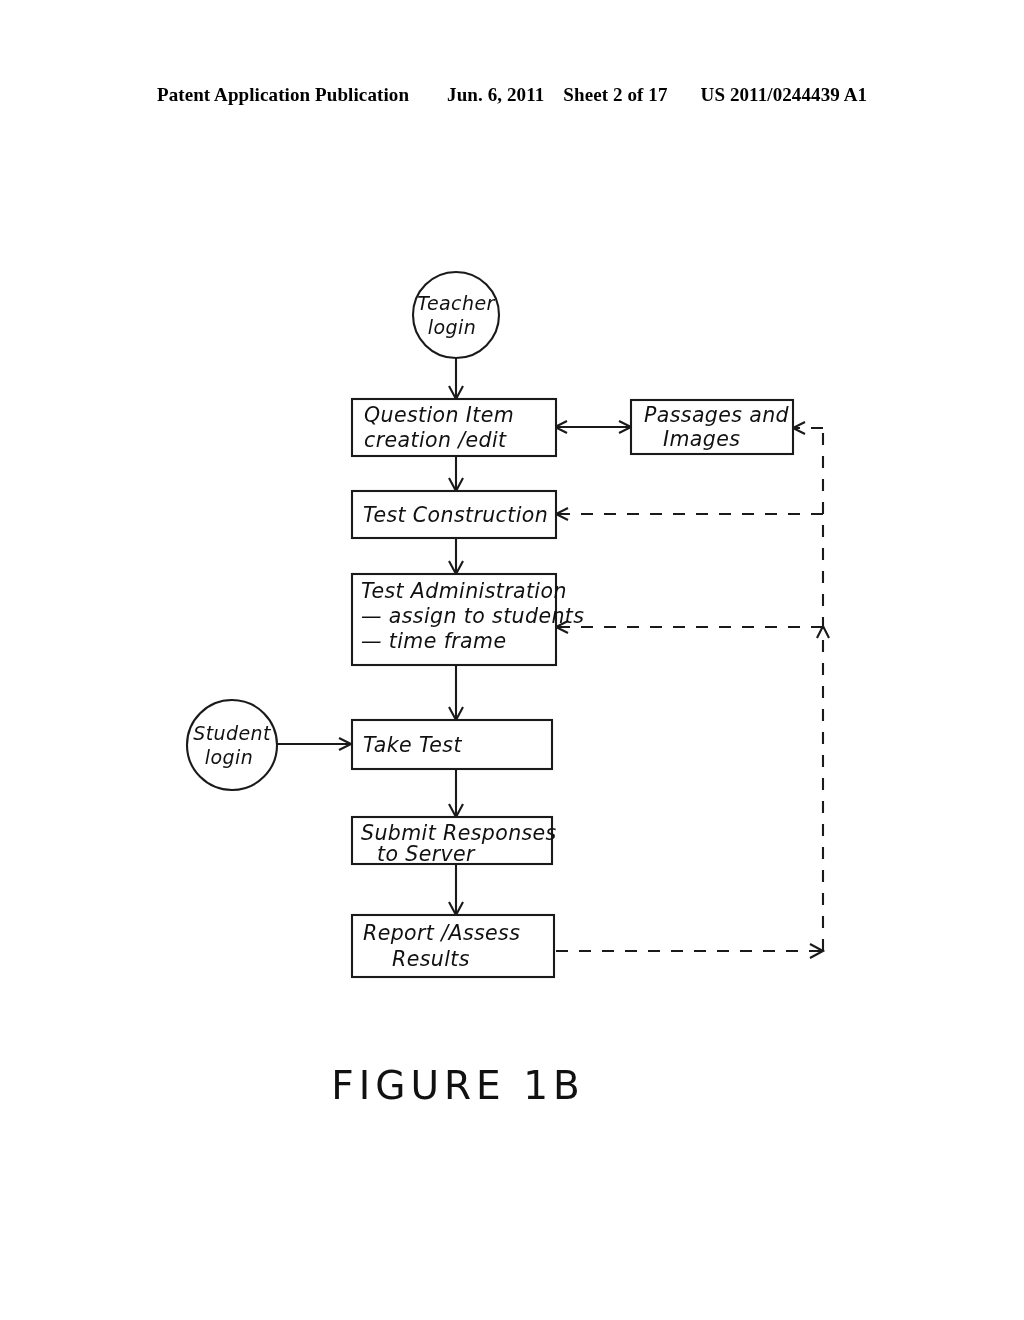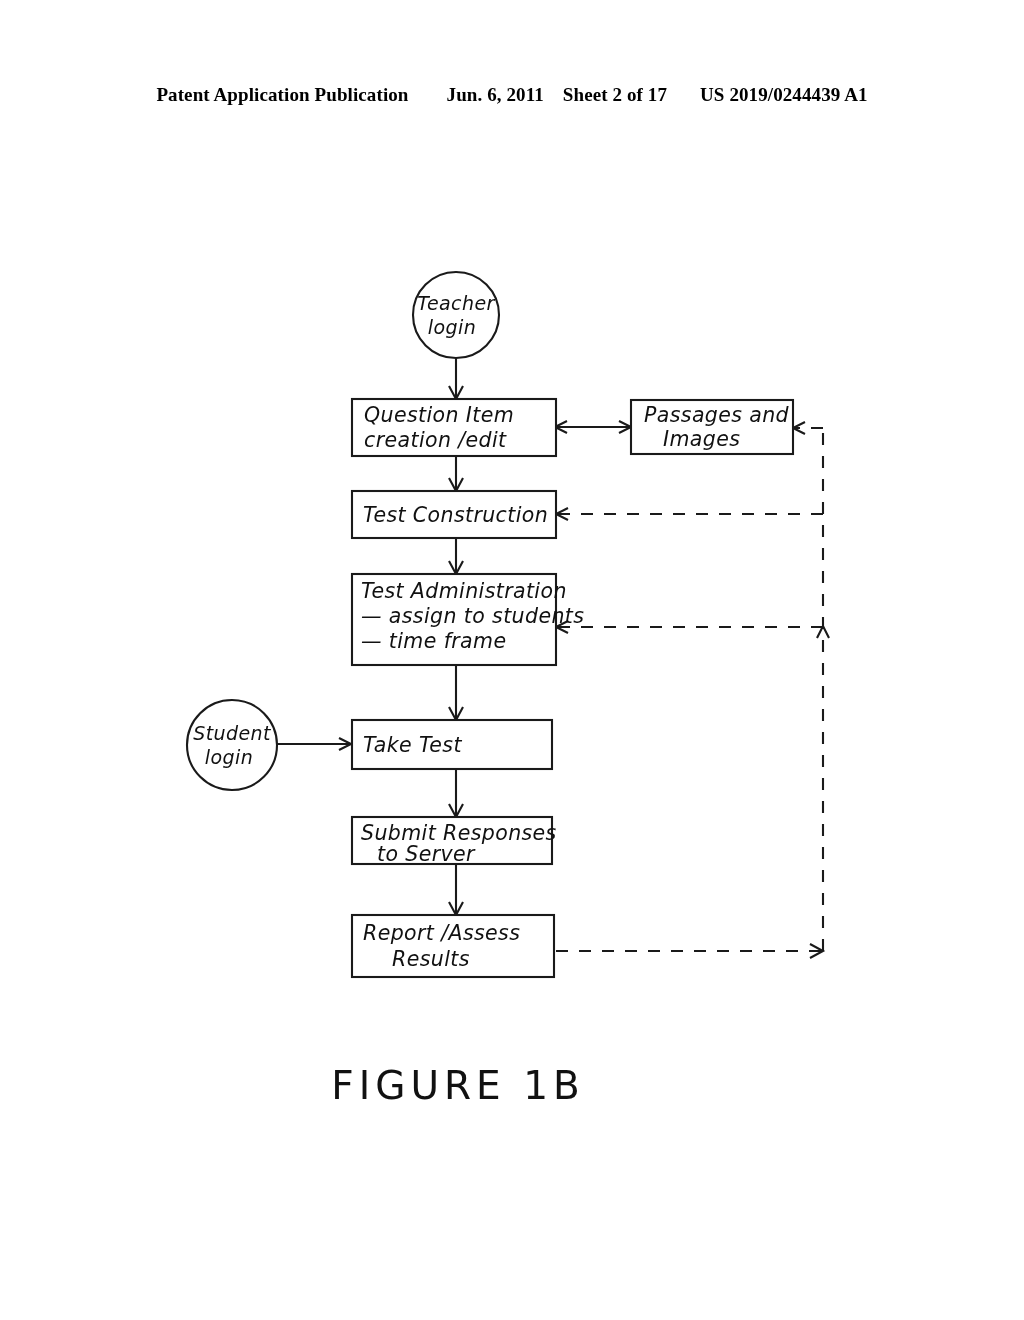--- a/index.html
+++ b/index.html
@@ -103,21 +103,21 @@
     stroke-linejoin: miter;
   }
 </style>
 </head>
 <body>
 
 <div id="patent-header">
   <span class="hdr-pub">Patent Application Publication</span>
   <span class="hdr-date">Jun. 6, 2011</span>
   <span class="hdr-sheet">Sheet 2 of 17</span>
-  <span class="hdr-num">US 2019/0244439 A1</span>
+  <span class="hdr-num">US 2011/0244439 A1</span>
 </div>
 
 <div id="figure-canvas">
   <svg id="figure-svg" viewBox="0 0 1024 1320" xmlns="http://www.w3.org/2000/svg">
 
     <g>
       <line class="conn-solid" x1="456" y1="357" x2="456" y2="398"></line>
       <polyline class="arrowhead" points="449,386 456,399 463,386"></polyline>
     </g>
 

